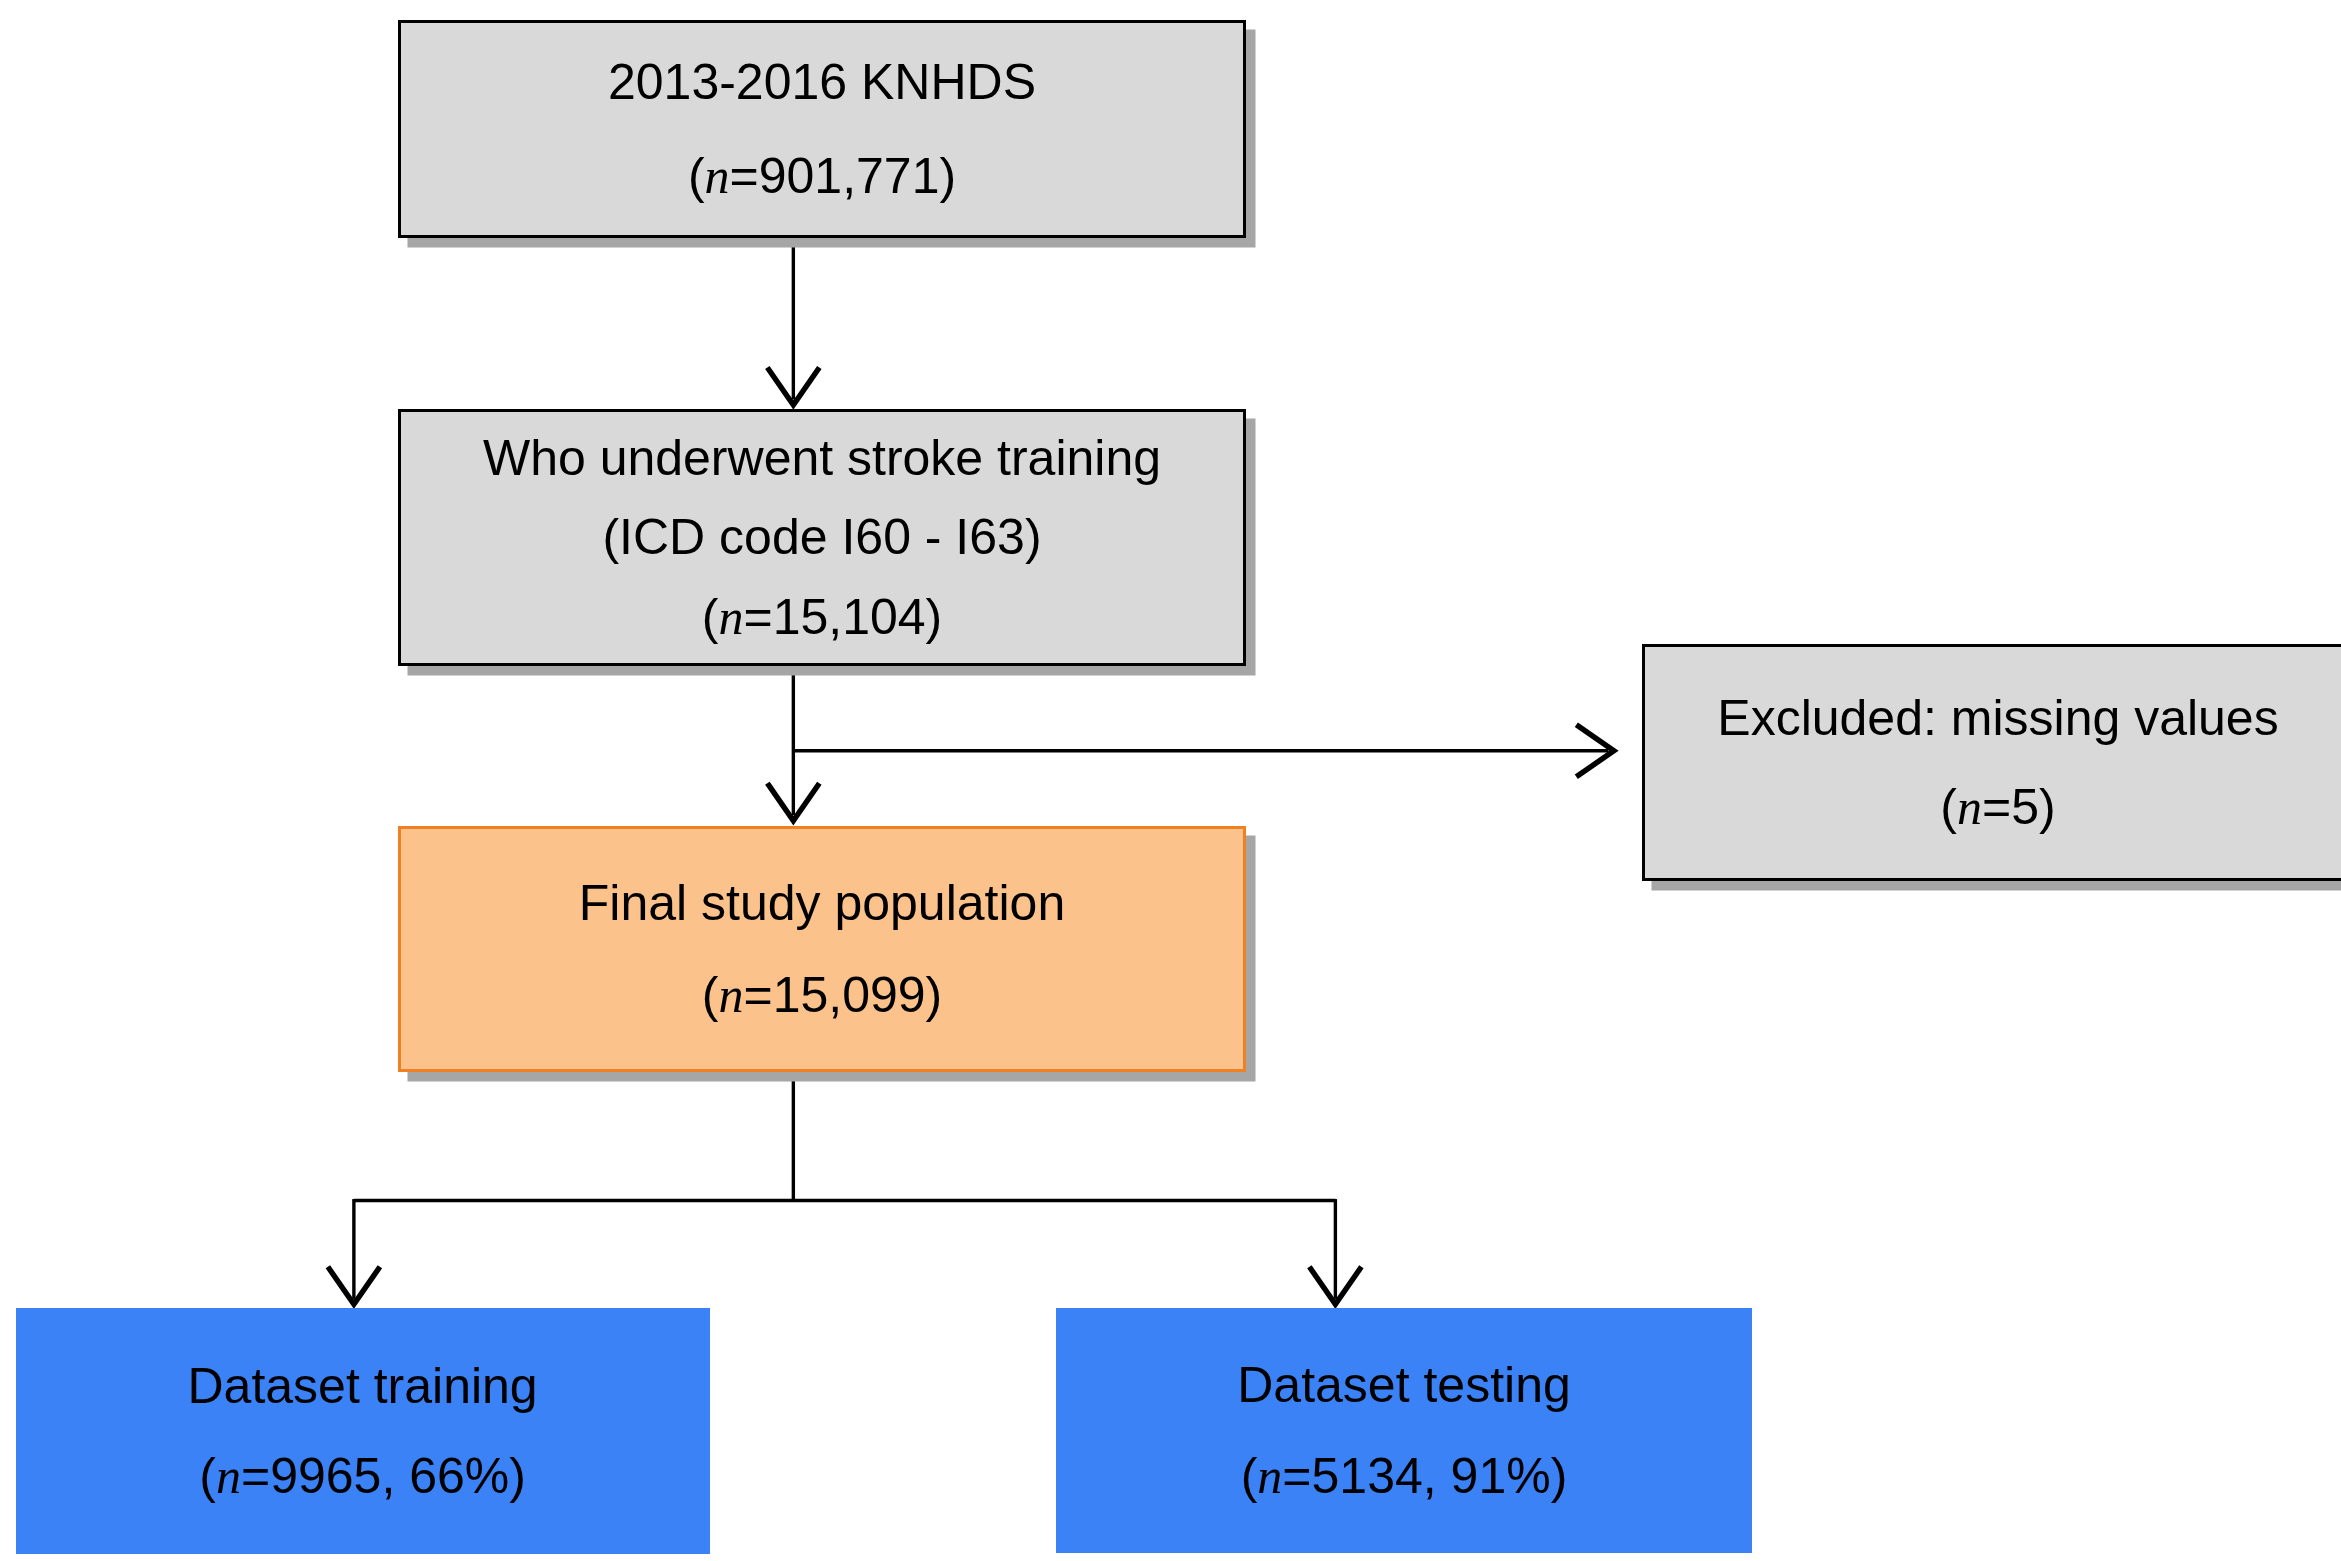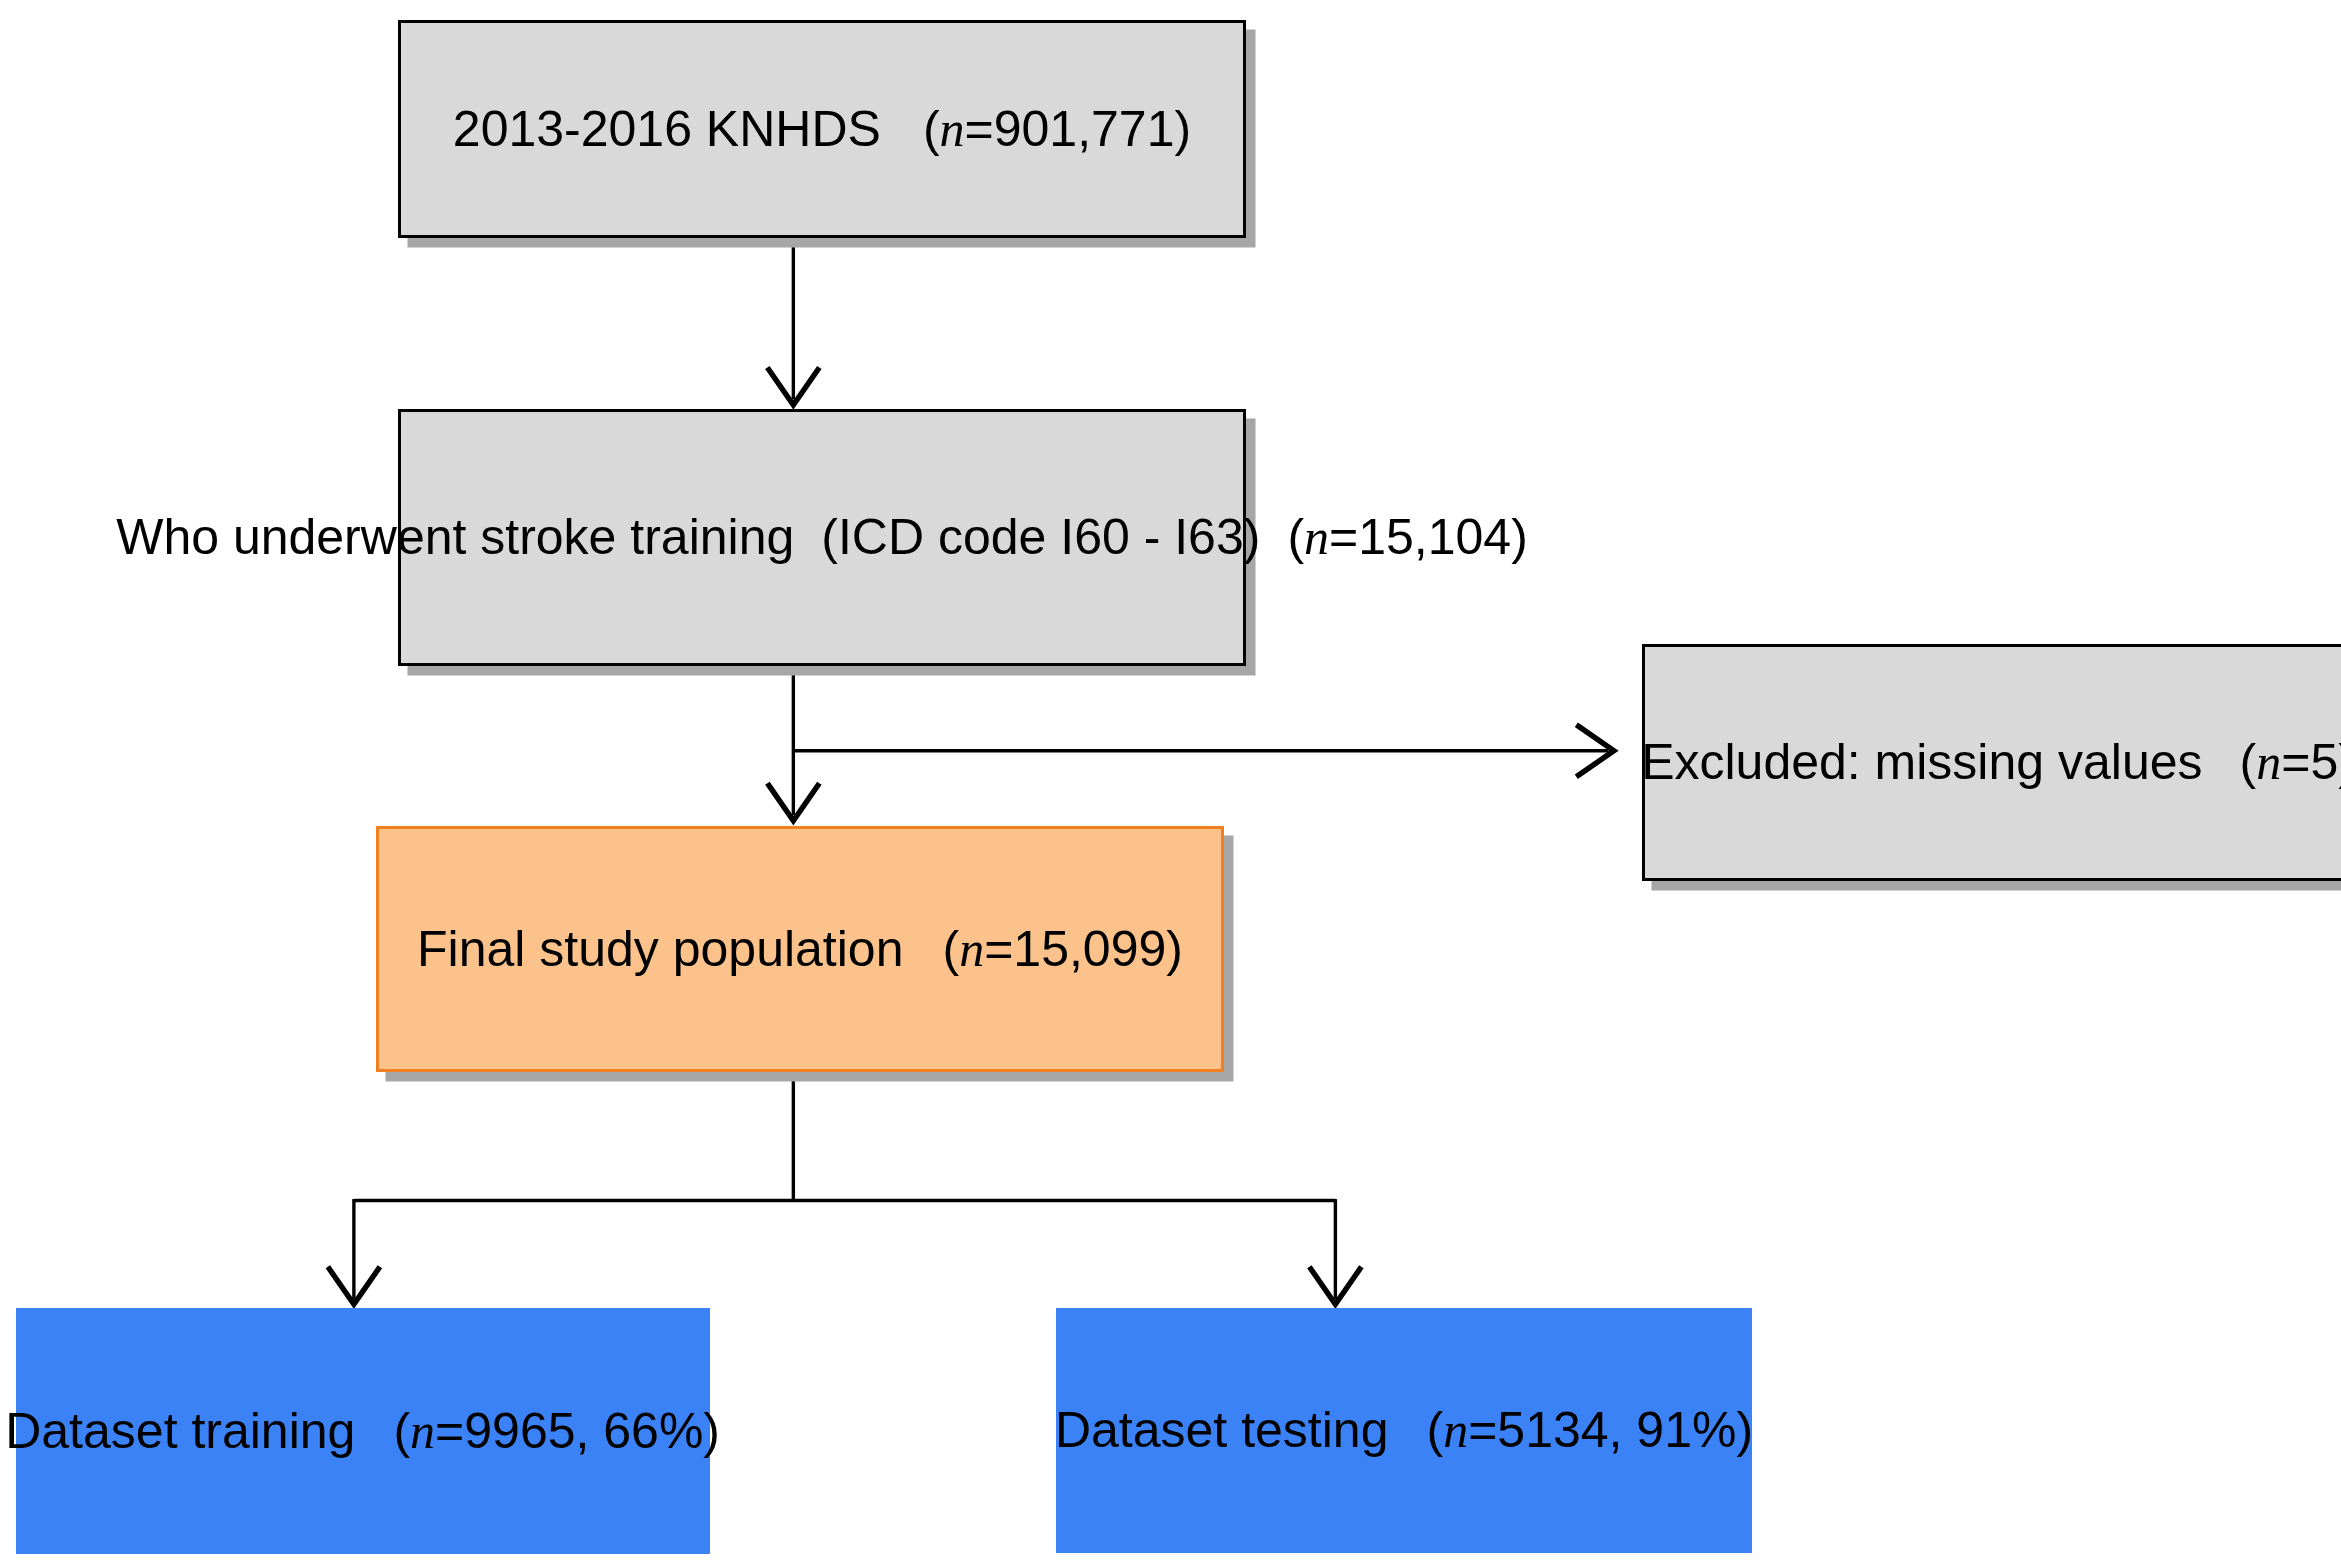--- a/index.html
+++ b/index.html
@@ -13,21 +13,21 @@
     overflow: hidden;
   }
   #connectors {
     position: absolute;
     left: 0; top: 0;
     width: 2342px; height: 1562px;
   }
   .box {
     position: absolute;
     display: flex;
-    flex-direction: row;
+    flex-direction: column;
     align-items: center;
     justify-content: center;
     text-align: center;
     font-size: 50px;
     line-height: 1.05;
     white-space: nowrap;
   }
   .gray {
     background: #d9d9d9;
     border: 3.4px solid #000000;
@@ -42,21 +42,21 @@
     background: #3b82f6;
     border: none;
   }
   .nvar {
     font-family: "Liberation Serif", "DejaVu Serif", serif;
     font-style: italic;
   }
   #box-knhds    { left: 398px;  top: 20.4px;   width: 842px; height: 212px; gap: 42px; }
   #box-stroke   { left: 398px;  top: 409px;  width: 842px; height: 251px; gap: 27px; }
   #box-excluded { left: 1620px; top: 644px;  width: 706px; height: 231px; gap: 37px; margin-left: 22px; }
-  #box-final    { left: 376px;  top: 826px; width: 842px; height: 240px; gap: 39px; }
+  #box-final    { left: 398px;  top: 826px; width: 842px; height: 240px; gap: 39px; }
   #box-training { left: 15.6px;   top: 1308px; width: 694px; height: 246px; gap: 38px; }
   #box-testing  { left: 1056px; top: 1308px; width: 696px; height: 245px; gap: 38px; }
   .shaft { stroke: #000000; stroke-width: 5; fill: none; }
   .chev  { stroke: #000000; stroke-width: 8; fill: none; stroke-linecap: square; }
 </style>
 </head>
 <body>
 
 <div id="canvas">
 

